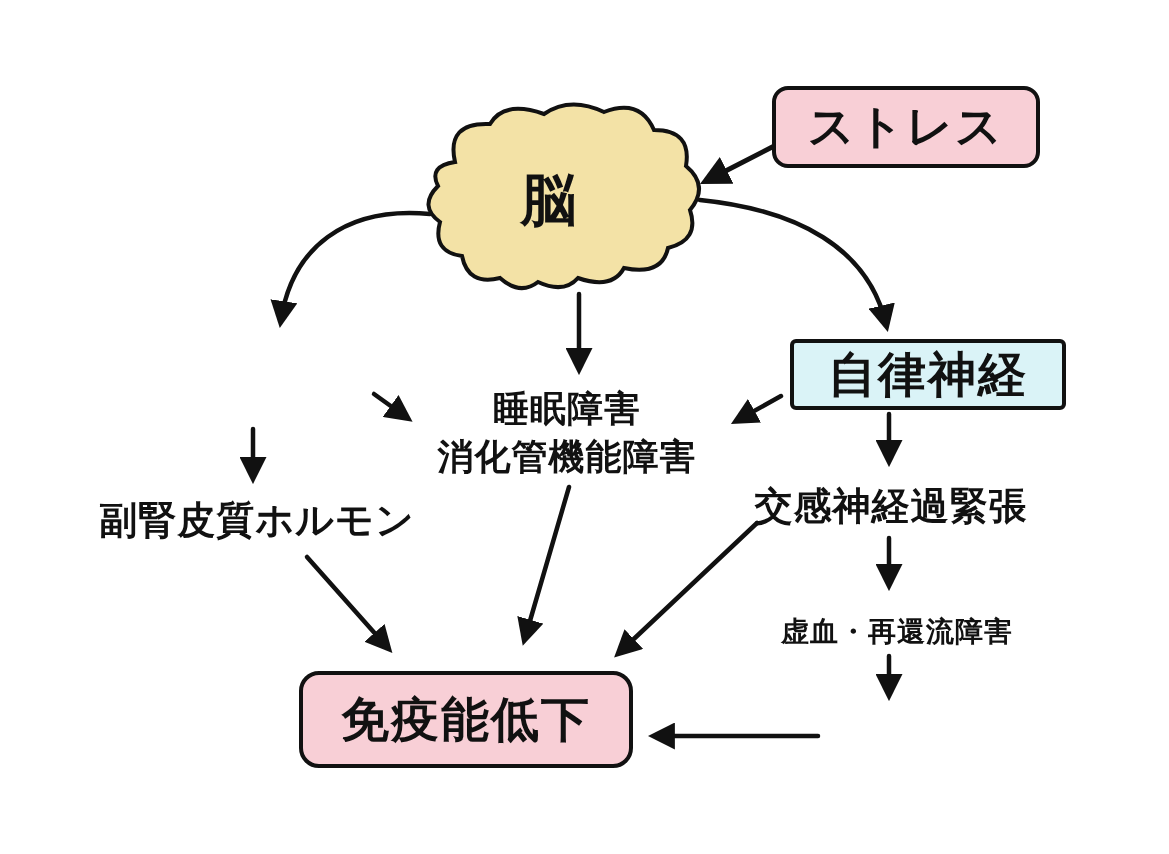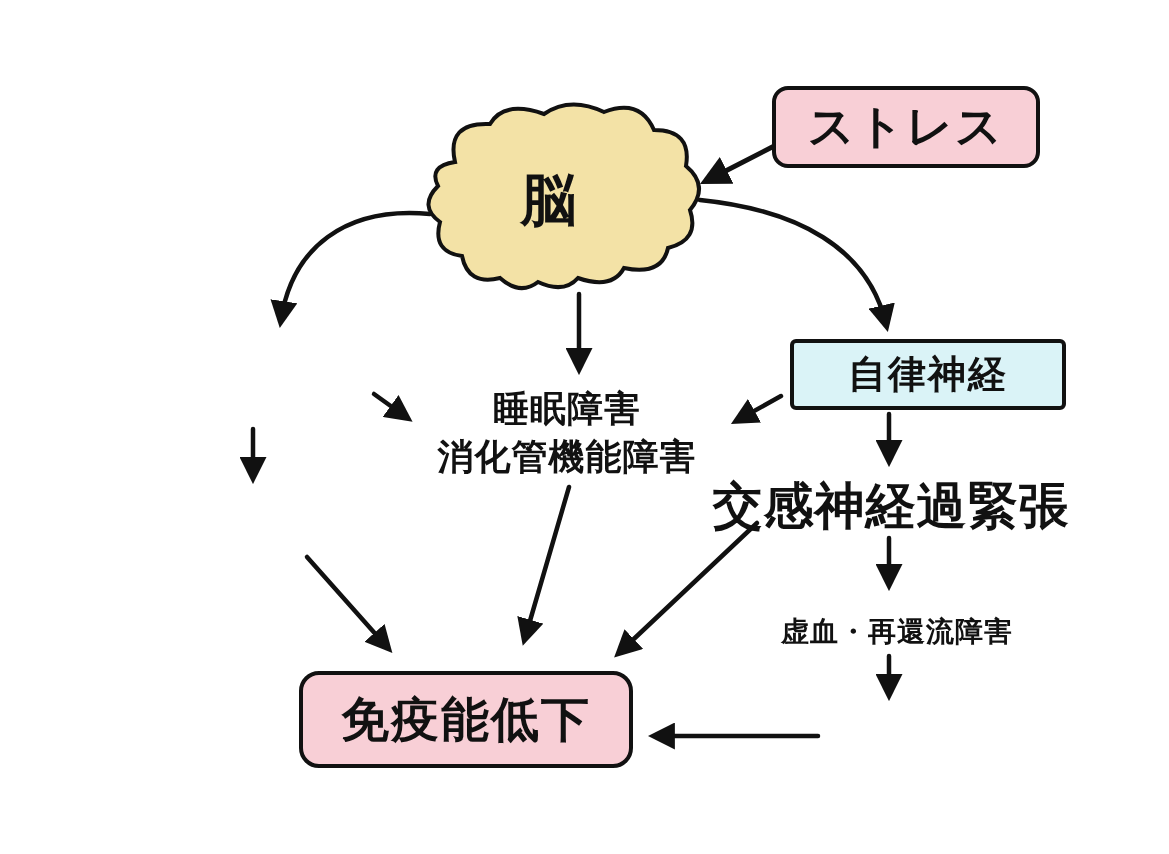--- a/index.html
+++ b/index.html
@@ -41,28 +41,28 @@
     border: 4px solid #111111;
     box-sizing: border-box;
     white-space: nowrap;
     letter-spacing: 2px;
   }
   .pink { background: #f8cfd6; }
   .cyan { background: #daf3f7; }
 
   .box-stress    { left: 772px; top: 86px;  width: 268px; height: 82px; border-radius: 16px; font-size: 46px; align-items: center; }
   .box-endocrine { left: 127px; top: 351px; width: 240px; height: 73px; border-radius: 6px;  font-size: 44px; }
-  .box-autonomic { left: 790px; top: 339px; width: 276px; height: 71px; border-radius: 6px;  font-size: 38px; }
+  .box-autonomic { left: 790px; top: 339px; width: 276px; height: 71px; border-radius: 6px;  font-size: 48px; }
   .box-immune    { left: 299px; top: 671px; width: 334px; height: 97px; border-radius: 20px; font-size: 48px; }
 
   .label-brain       { left: 549px; top: 201px; font-size: 56px; }
   .label-sleep1      { left: 567px; top: 409px; font-size: 36px; }
   .label-sleep2      { left: 567px; top: 457px; font-size: 36px; }
   .label-adrenal     { left: 257px; top: 520px; font-size: 38px; }
-  .label-sympathetic { left: 891px; top: 506px; font-size: 50px; }
+  .label-sympathetic { left: 891px; top: 506px; font-size: 38px; }
   .label-ischemia    { left: 897px; top: 632px; font-size: 28px; }
   .label-oxidative   { left: 957px; top: 736px; font-size: 38px; }
 </style>
 </head>
 <body>
 
 <div class="stage">
 
   <svg class="layer" viewBox="0 0 1169 854" xmlns="http://www.w3.org/2000/svg">
     <defs>
@@ -107,19 +107,20 @@
   <div class="box pink box-immune">
     <span>免疫能低下</span>
   </div>
 
   <div class="label label-brain">脳</div>
 
   <div class="label label-sleep1">睡眠障害</div>
 
   <div class="label label-sleep2">消化管機能障害</div>
 
+  <div class="label label-adrenal">副腎皮質ホルモン</div>
 
   <div class="label label-sympathetic">交感神経過緊張</div>
 
   <div class="label label-ischemia">虚血・再還流障害</div>
 
 
 </div>
 
 </body></html>

